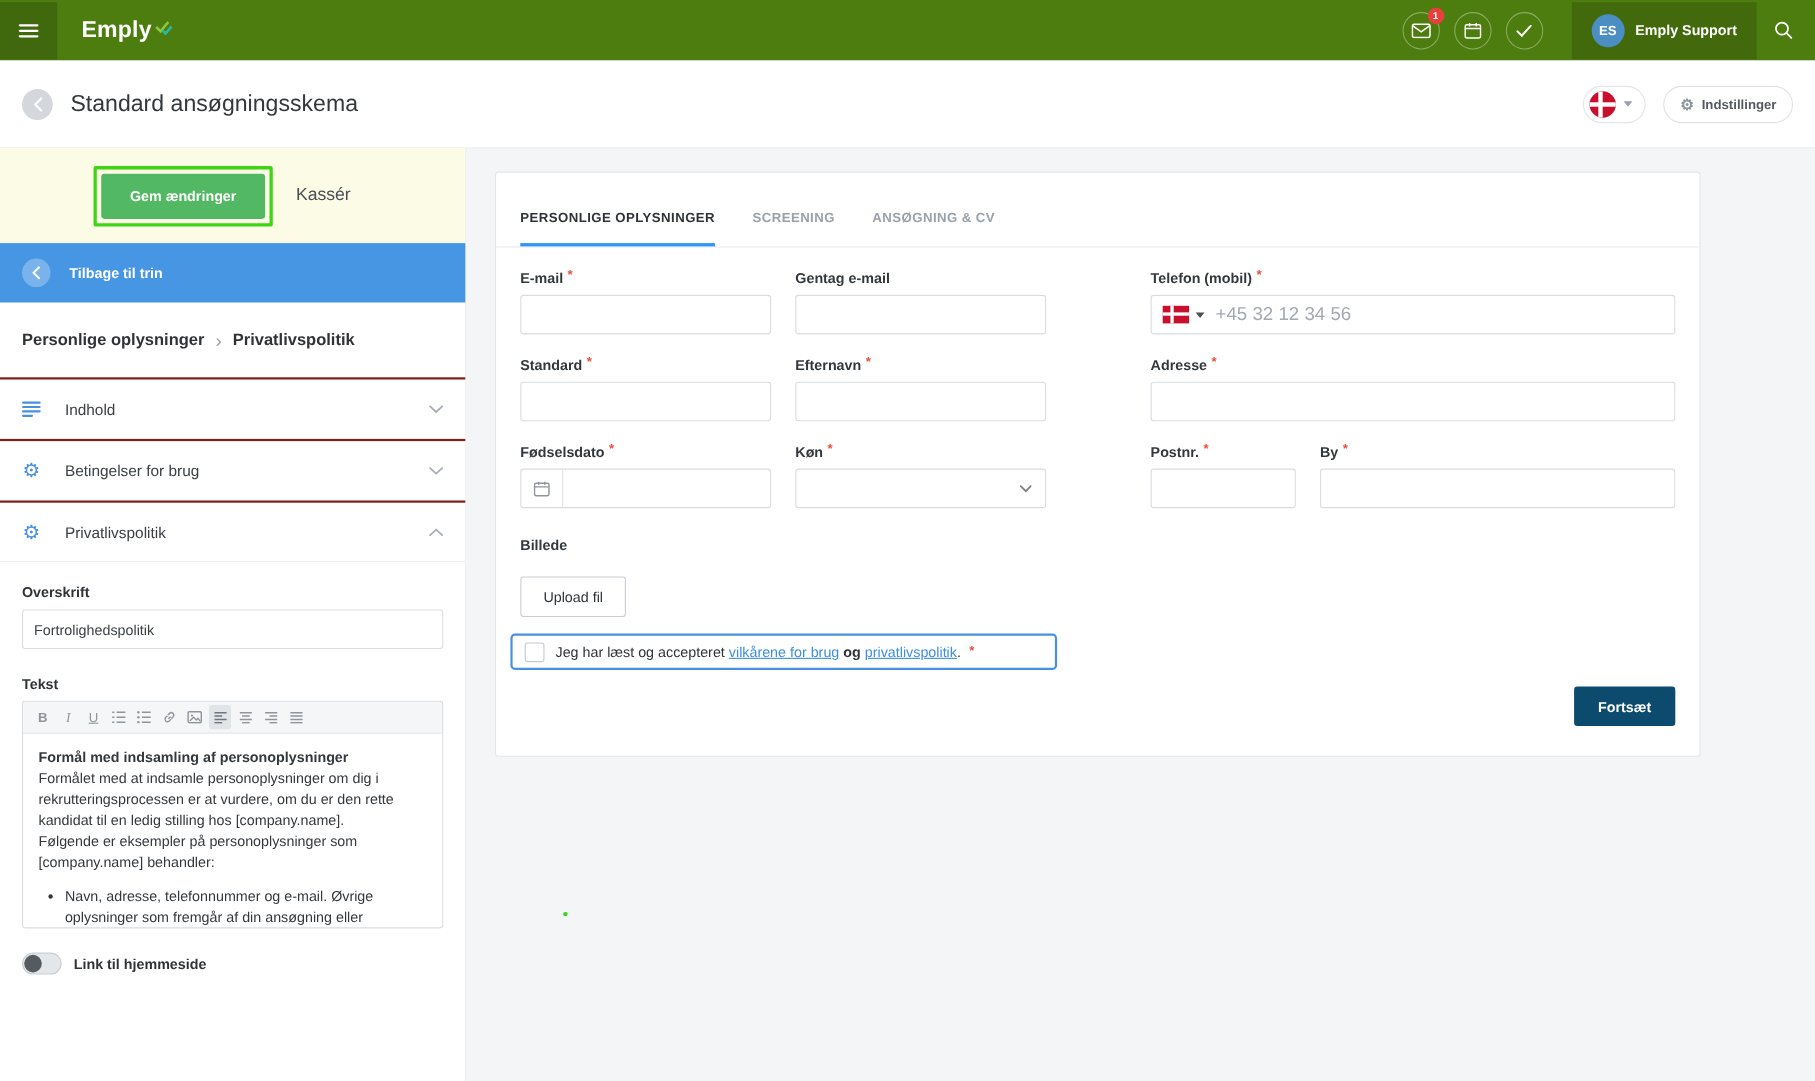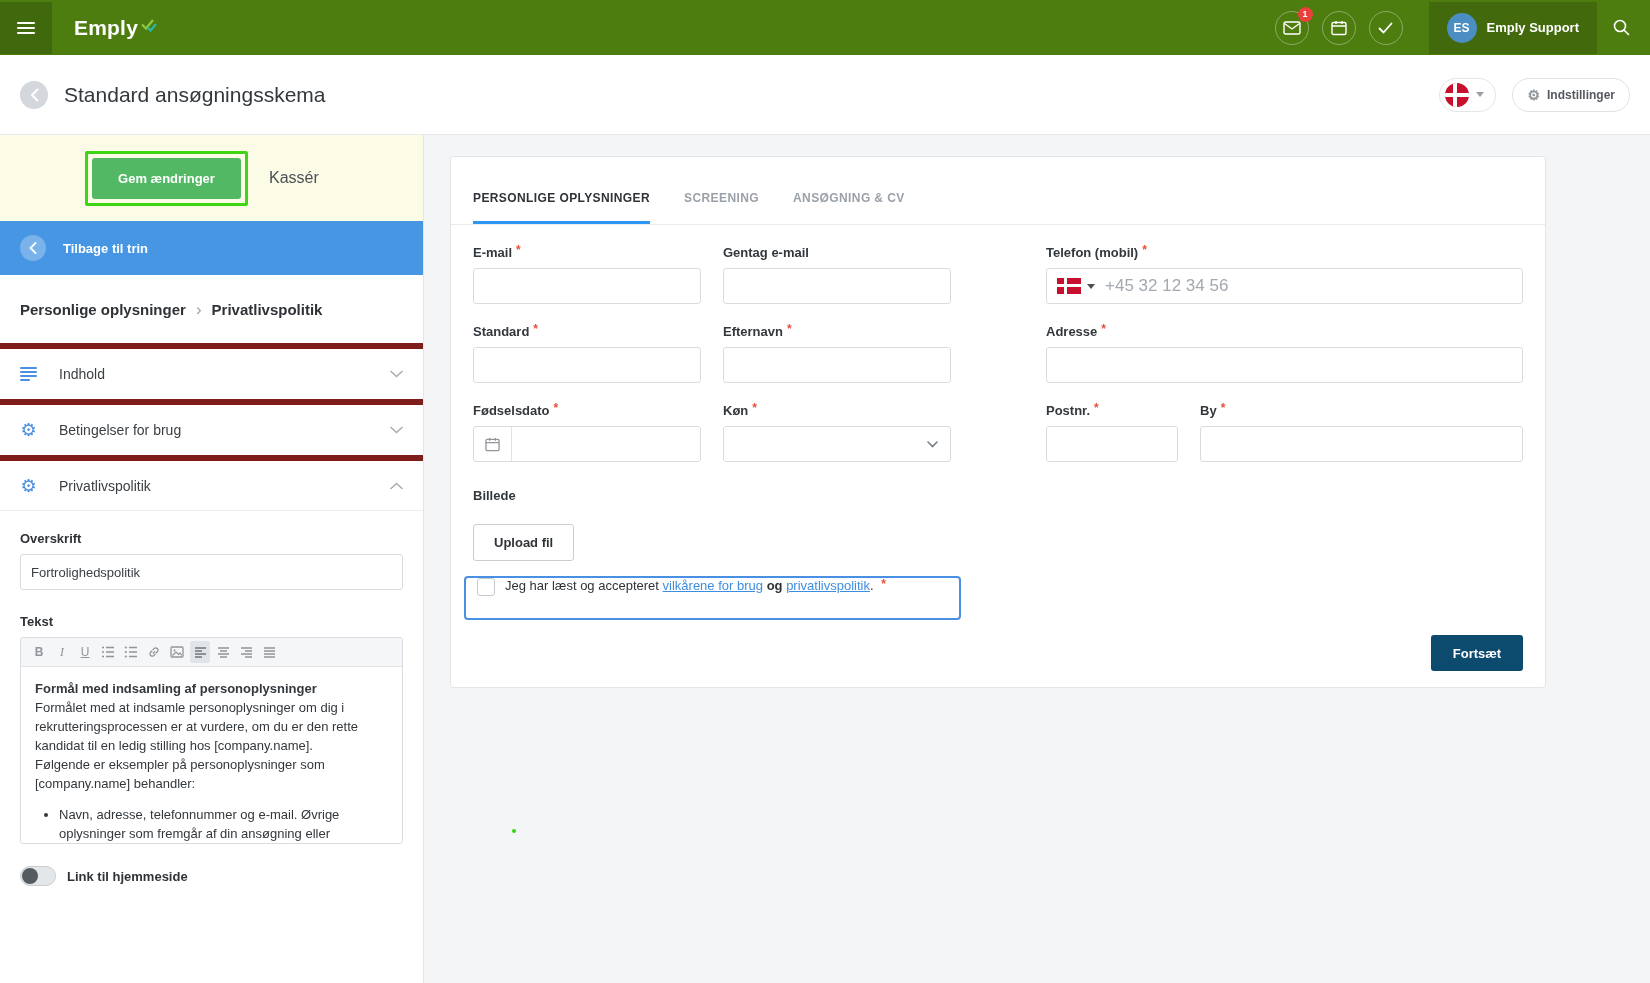--- a/index.html
+++ b/index.html
@@ -51,21 +51,21 @@
   .save-btn { width:149px; height:41px; background:#53B863; color:#fff; border:none; border-radius:3px; font-size:13px; font-weight:700; }
   .discard { margin-left:21px; background:none; border:none; font-size:16px; color:#4A4F55; padding:0; }
   .step-bar { height:54px; background:#4796E3; display:flex; align-items:center; padding:0 20px; flex:none; }
   .step-circle { width:26px; height:26px; border-radius:50%; background:rgba(255,255,255,0.28); display:flex; align-items:center; justify-content:center; color:#fff; flex:none; }
   .step-label { color:#fff; font-size:13px; font-weight:700; margin-left:17px; }
   .crumbs { height:68px; display:flex; align-items:center; padding:0 20px; flex:none; }
   .crumb { font-size:15px; font-weight:700; color:#2F3337; }
   .crumb-sep { margin:0 10px; color:#9AA1A8; font-size:17px; line-height:1; }
 
   
-  .acc { height:56px; border-top:6px solid #7f1d1d; display:flex; align-items:center; padding:0 20px; flex:none; background:#fff; }
+  .acc { height:56px; border-top:2px solid #7f1d1d; display:flex; align-items:center; padding:0 20px; flex:none; background:#fff; }
   .acc.expanded { border-bottom:1px solid #ECEEF0; }
   .lines-icon { width:17px; display:flex; flex-direction:column; gap:2px; flex:none; }
   .lines-icon i { height:2px; background:#4A90E2; border-radius:1px; }
   .lines-icon i:nth-child(4) { width:60%; }
   .acc-gear { font-size:18px; color:#4A90E2; width:17px; text-align:center; line-height:1; flex:none; }
   .acc-label { margin-left:22px; font-size:14px; color:#3A3F44; }
   .acc-chev { margin-left:auto; color:#A6ADB4; display:flex; }
   .acc-chev.up svg { transform:rotate(180deg); }
 
   
@@ -103,22 +103,22 @@
   .req { color:#E8503A; font-size:12px; margin-left:4px; position:relative; top:-2px; font-weight:700; }
   .inp-box { height:36px; border:1px solid #D9DDE1; border-radius:3px; background:#fff; display:flex; align-items:center; width:100%; overflow:hidden; }
   .bare { border:none; outline:none; flex:1; min-width:0; height:100%; background:transparent; font-family:inherit; font-size:17px; color:#3A3F44; padding:0 10px; }
   .flag-rect { width:24px; height:16px; position:relative; background:#C8102E; flex:none; display:block; margin-left:10px; }
   .flag-rect .fh { position:absolute; left:0; right:0; top:6px; height:3px; background:#fff; }
   .flag-rect .fv { position:absolute; top:0; bottom:0; left:7px; width:3px; background:#fff; }
   .phone-caret { margin-left:6px; flex:none; }
   .date-ico { width:38px; height:100%; border-right:1px solid #DFE2E5; display:flex; align-items:center; justify-content:center; color:#8F959B; flex:none; }
   .select-box { justify-content:flex-end; padding-right:12px; color:#7A8187; }
   .photo-sec { margin-top:26px; padding:0 22px; }
-  .upload-btn { margin-top:13px; height:37px; padding:0 20px; background:#fff; border:1px solid #C9CED3; border-radius:3px; font-size:13px; font-weight:700; color:#2F3337; }
-  .consent { margin:15px 0 0 13px; width:497px; height:44px; border:2px solid #4A90E2; border-radius:4px; display:flex; gap:10px; padding:0 11px; background:#fff; }
+  .upload-btn { margin-top:13px; height:37px; padding:0 20px; background:#fff; border:1px solid #C9CED3; border-radius:3px; font-size:13px; font-weight:400; color:#2F3337; }
+  .consent { margin:15px 0 0 13px; width:497px; height:33px; border:2px solid #4A90E2; border-radius:4px; display:flex; align-items:center; gap:10px; padding:0 11px; background:#fff; }
   .cbox { appearance:none; -webkit-appearance:none; width:18px; height:18px; border:1px solid #C5CAD0; border-radius:3px; background:#fff; margin:0; flex:none; }
   .consent-text { font-size:13px; color:#2F3337; white-space:nowrap; }
   .consent-text b { font-weight:700; }
   .link { color:#3E8EE0; text-decoration:underline; }
   .continue-row { display:flex; justify-content:flex-end; margin-top:15px; padding:0 22px; }
   .continue-btn { width:92px; height:36px; background:#0c4a6e; color:#fff; border:none; border-radius:3px; font-weight:700; font-size:13px; }
   .stray-dot { position:absolute; left:88px; top:694px; width:4px; height:4px; border-radius:50%; background:#35D60F; }
 </style>
 </head>
 <body>

